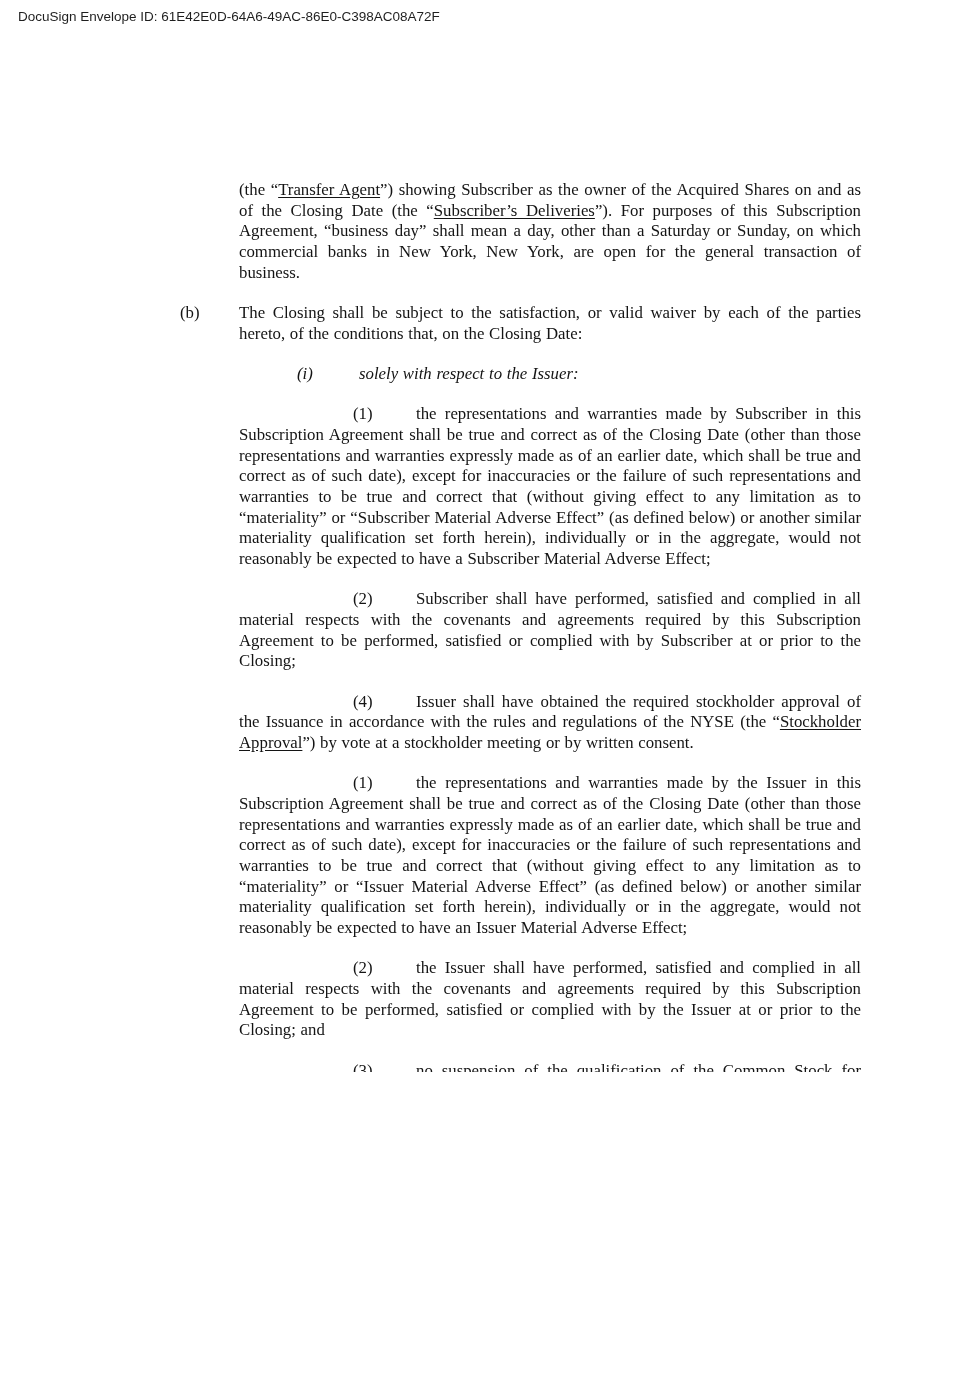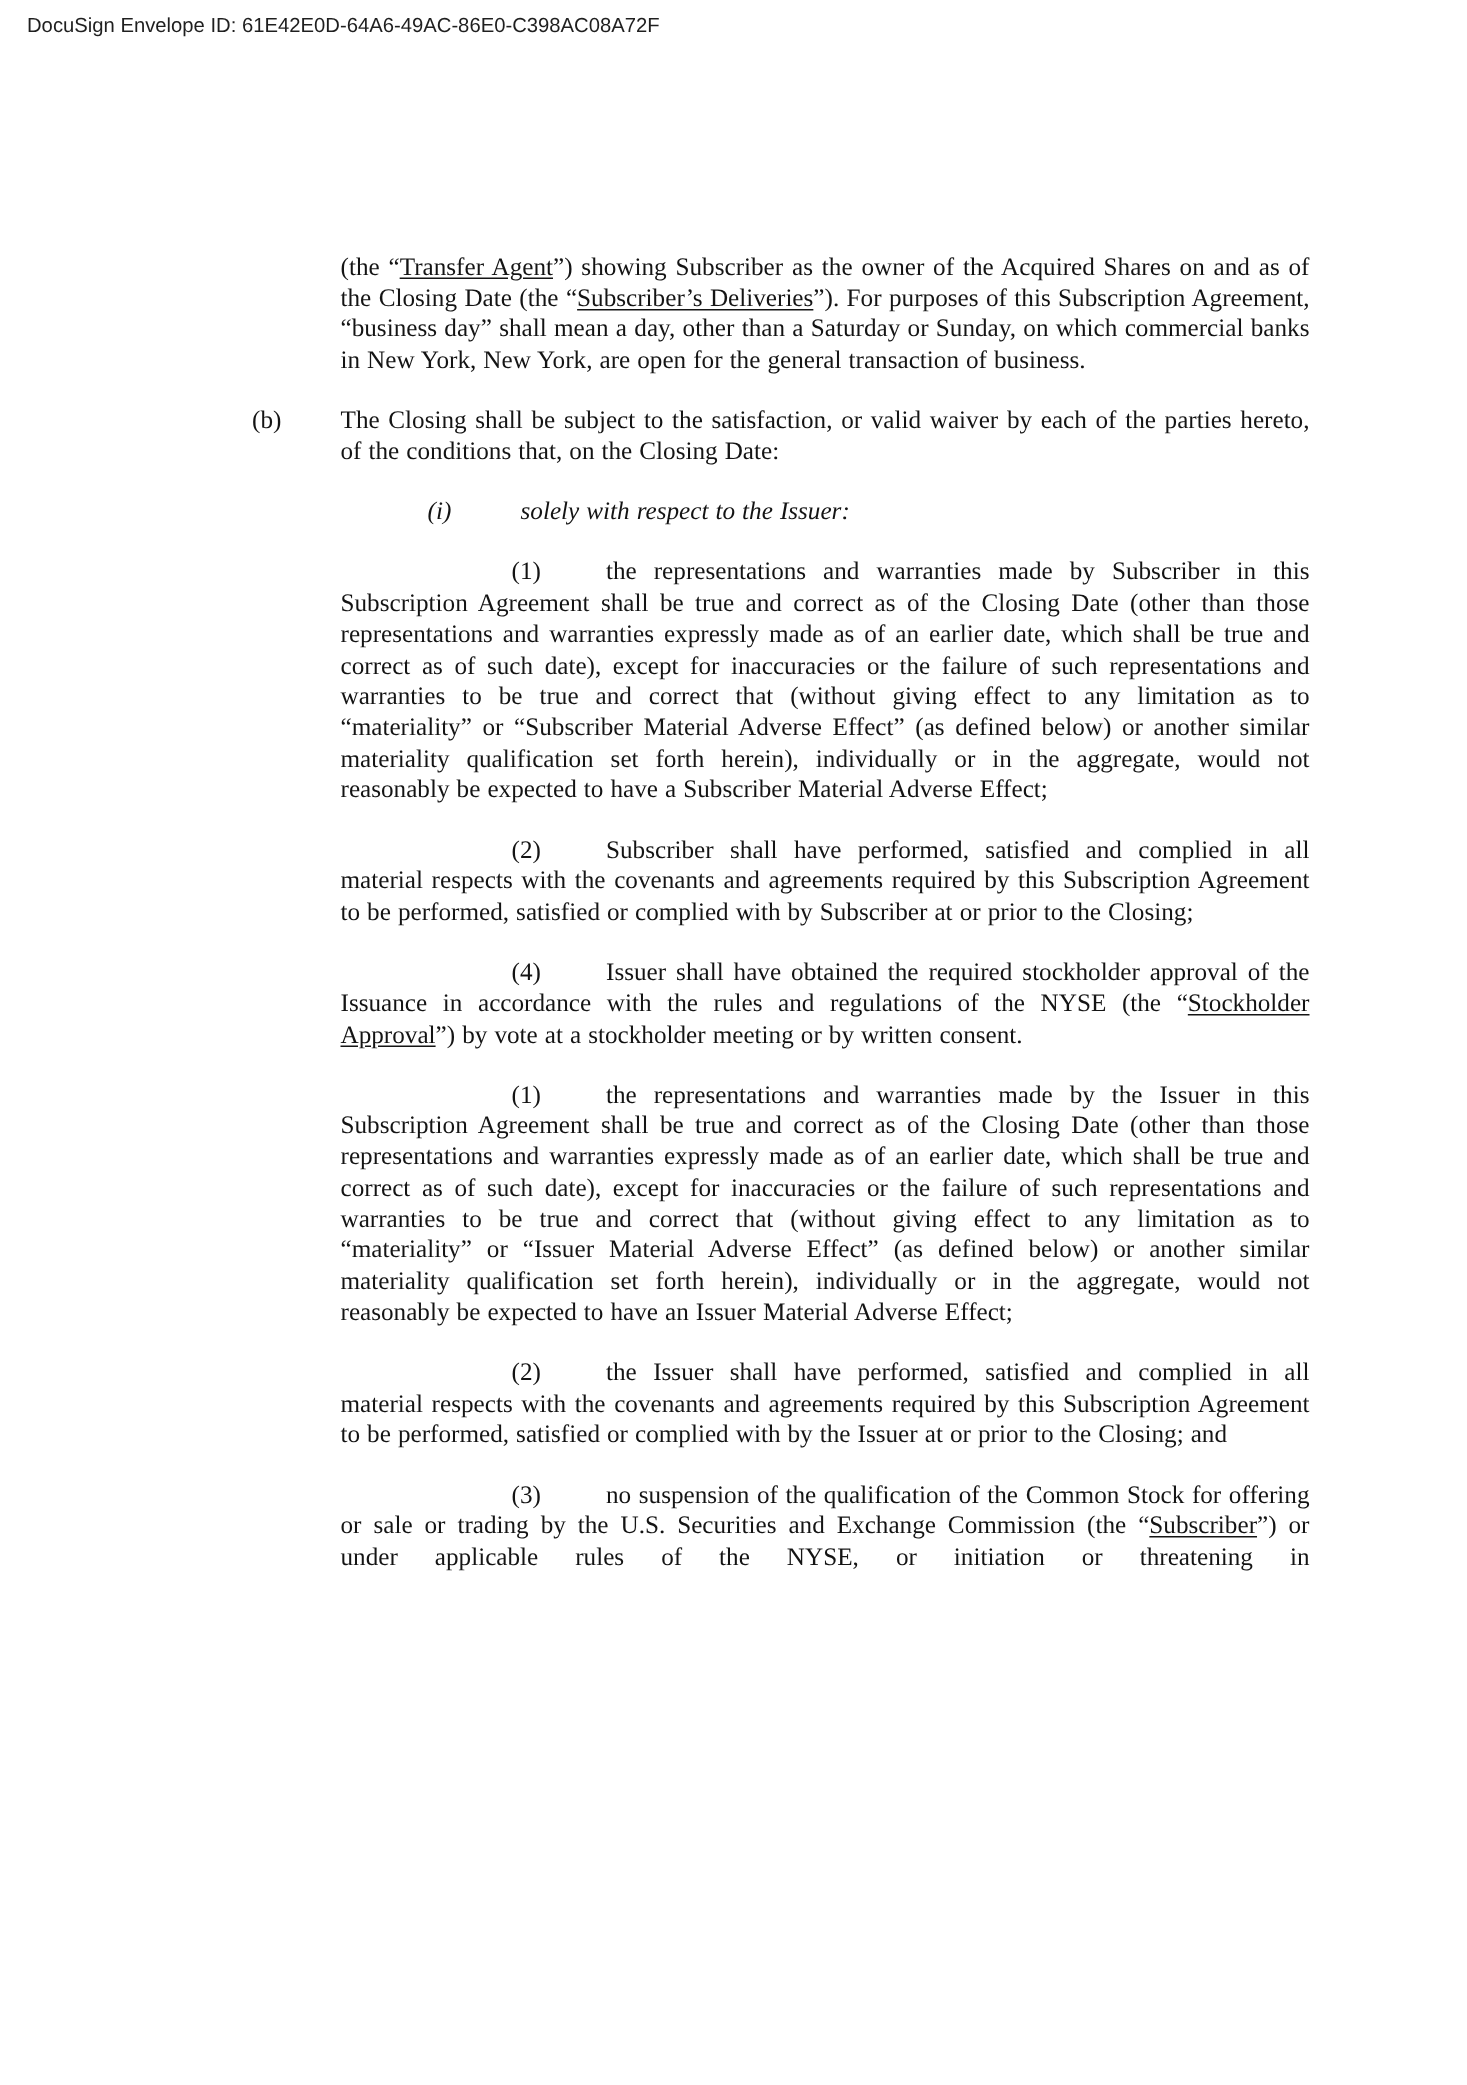--- a/index.html
+++ b/index.html
@@ -22,21 +22,21 @@
     color: #1f1f1f;
     white-space: nowrap;
   }
   .content {
     position: absolute;
     left: 227px;
     top: 168px;
     width: 646px;
   }
   .para {
-    margin: 0;
+    margin: 12px;
     text-align: justify;
     font-size: 16.8px;
     line-height: 20.7px;
     word-spacing: 0.5px;
   }
   .para + .para { margin-top: 19.5px; }
   .lettered { position: relative; }
   .lettered .marker {
     position: absolute;
     left: -59px;

